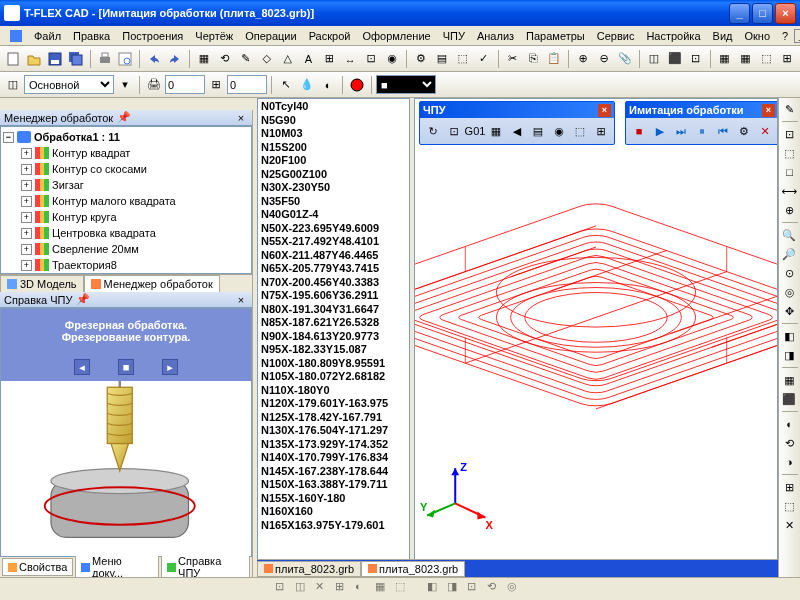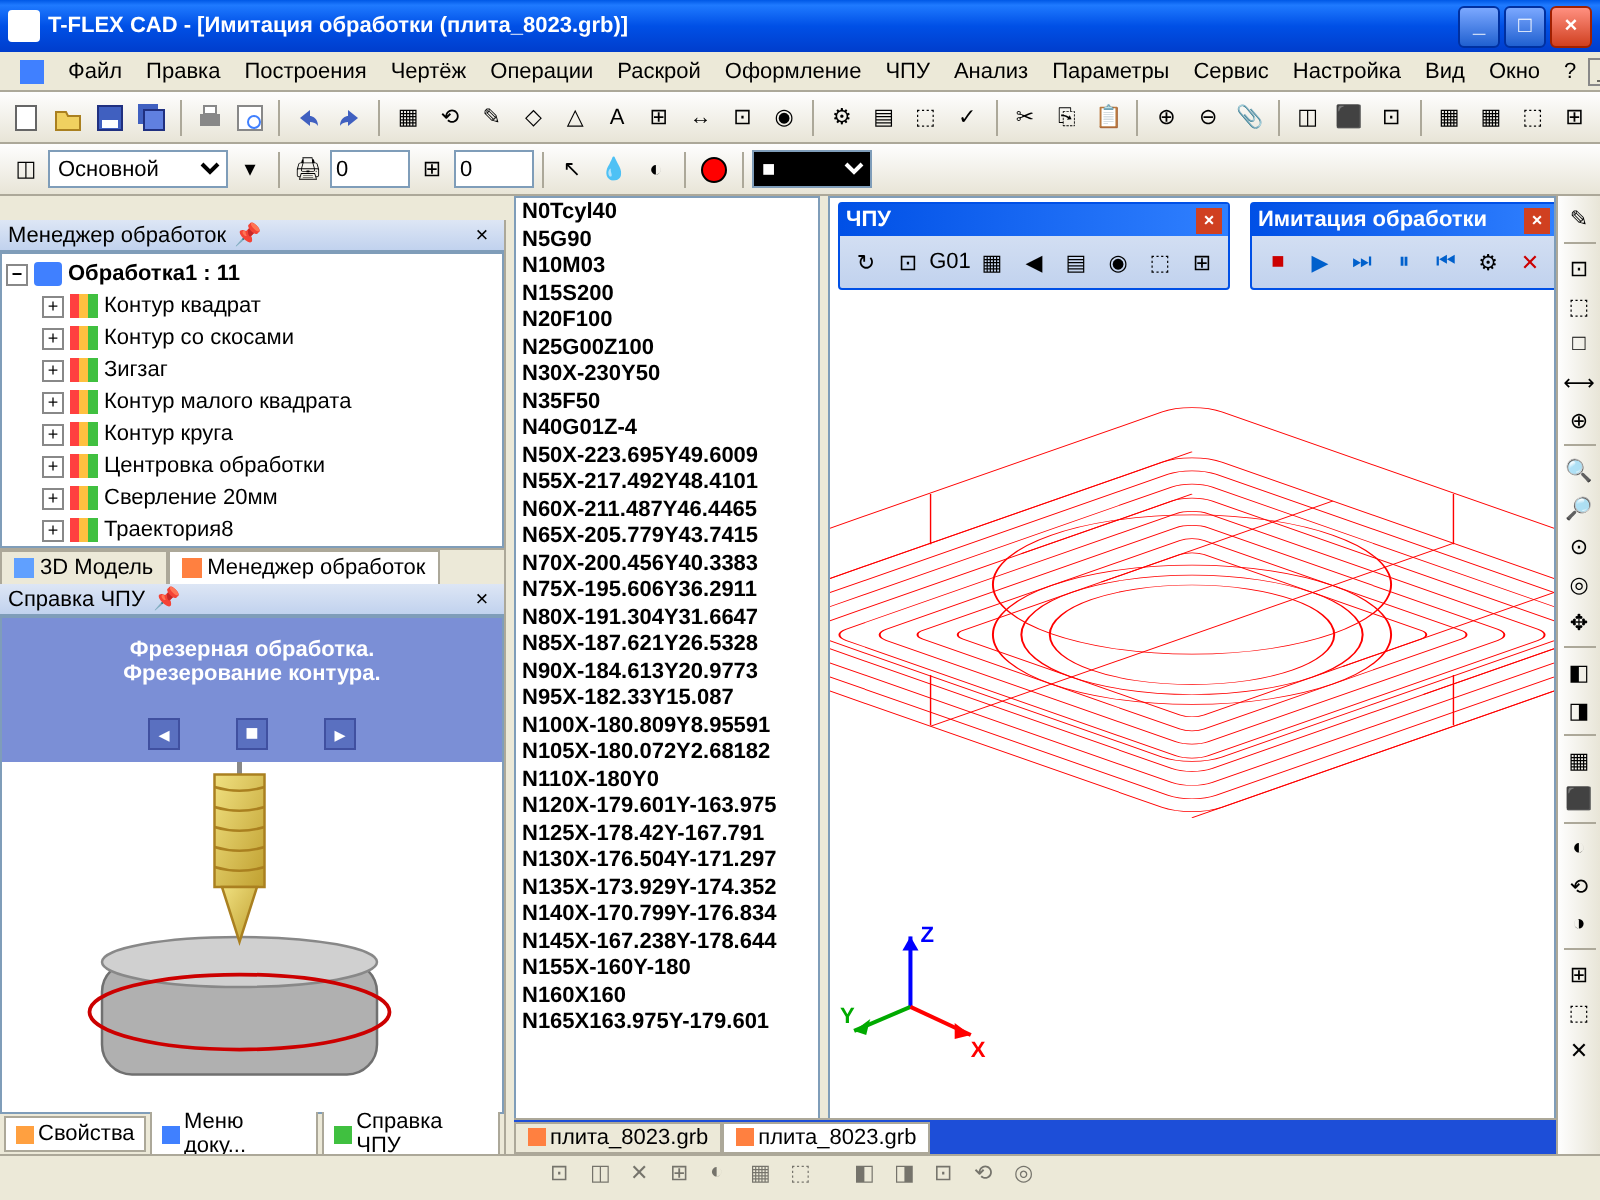--- a/index.html
+++ b/index.html
@@ -242,21 +242,21 @@
           <span>Контур малого квадрата</span>
         </div>
       <div class="tree-node child">
           <div class="exp">+</div>
           <div class="nicon"></div>
           <span>Контур круга</span>
         </div>
       <div class="tree-node child">
           <div class="exp">+</div>
           <div class="nicon"></div>
-          <span>Центровка обработки</span>
+          <span>Центровка квадрата</span>
         </div>
       <div class="tree-node child">
           <div class="exp">+</div>
           <div class="nicon"></div>
           <span>Сверление 20мм</span>
         </div>
       <div class="tree-node child">
           <div class="exp">+</div>
           <div class="nicon"></div>
           <span>Траектория8</span>
@@ -359,20 +359,21 @@
       <div>N95X-182.33Y15.087</div>
       <div>N100X-180.809Y8.95591</div>
       <div>N105X-180.072Y2.68182</div>
       <div>N110X-180Y0</div>
       <div>N120X-179.601Y-163.975</div>
       <div>N125X-178.42Y-167.791</div>
       <div>N130X-176.504Y-171.297</div>
       <div>N135X-173.929Y-174.352</div>
       <div>N140X-170.799Y-176.834</div>
       <div>N145X-167.238Y-178.644</div>
+      <div>N150X-163.388Y-179.711</div>
       <div>N155X-160Y-180</div>
       <div>N160X160</div>
       <div>N165X163.975Y-179.601</div>
     </div>
 
   <div class="splitter"></div>
 
   <div class="viewport">
     <div class="float-toolbar" style="top:2px;left:4px">
       <div class="ft-hdr">

